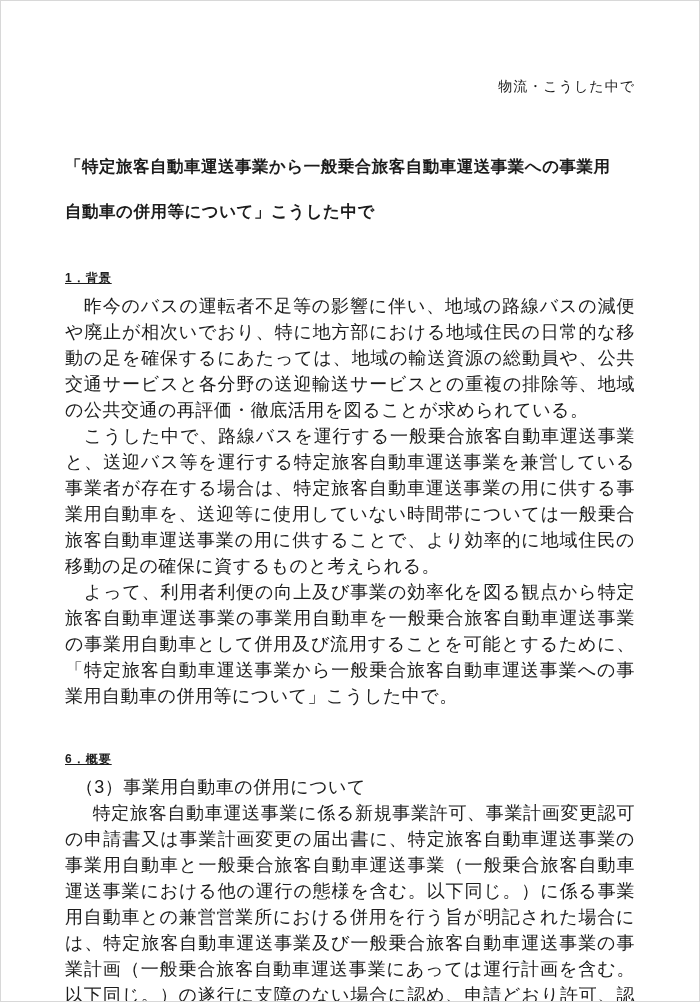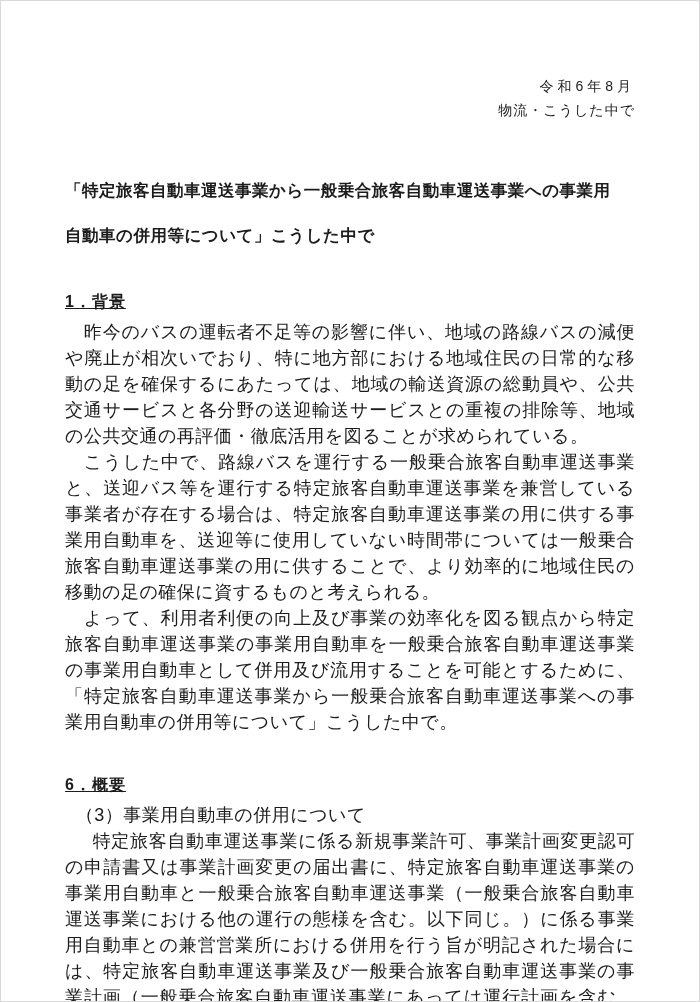--- a/index.html
+++ b/index.html
@@ -44,21 +44,21 @@
   }
   .section-1 {
     margin-top: 34px;
   }
   .section-2 {
     margin-top: 40px;
   }
   .sec-heading {
     display: inline-block;
     margin: 0 0 6px 0;
-    font-size: 16px;
+    font-size: 12px;
     font-weight: bold;
     text-decoration: underline;
     letter-spacing: 1px;
   }
   .sec-body p {
     margin: 0;
     font-size: 18px;
     line-height: 26px;
     text-align: justify;
     letter-spacing: 0.5px;
@@ -69,21 +69,20 @@
   .sec-2-para {
     text-indent: 0.5em;
   }
 </style>
 </head>
 <body>
 
 <div class="page">
 
   <div class="doc-header">
-    <div class="doc-date">令和6年8月</div>
     <div class="doc-dept">物流・こうした中で</div>
   </div>
 
   <h1 class="doc-title">
     <span>「特定旅客自動車運送事業から一般乗合旅客自動車運送事業への事業用</span>
     <span>自動車の併用等について」こうした中で</span>
   </h1>
 
   <section class="section-1">
     <h2 class="sec-heading">1．背景</h2>

